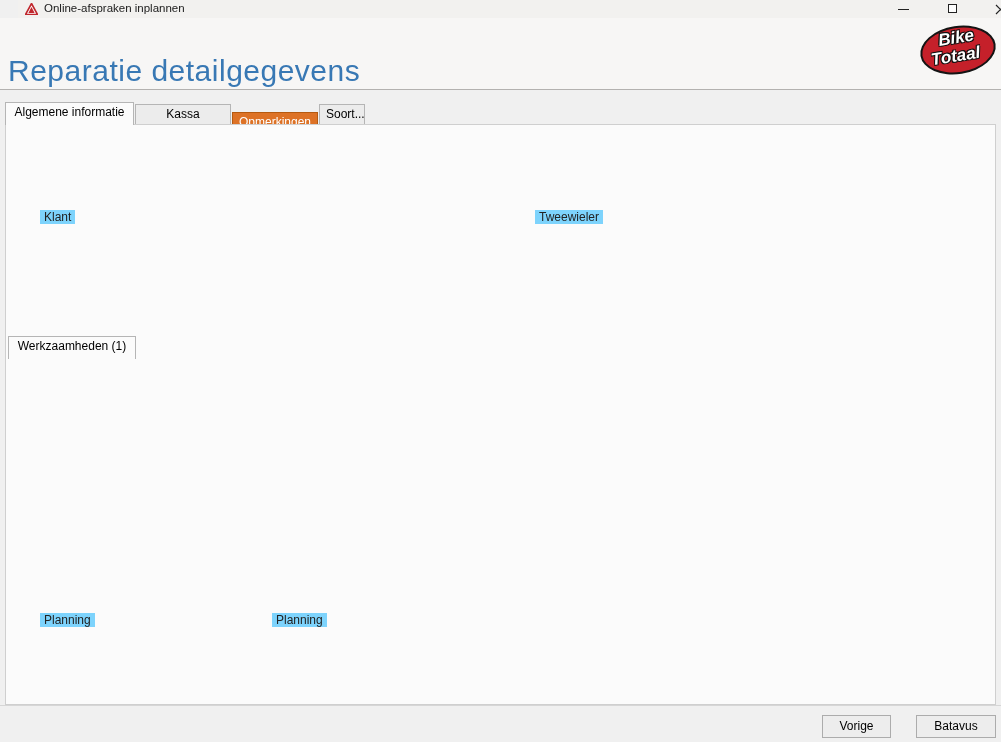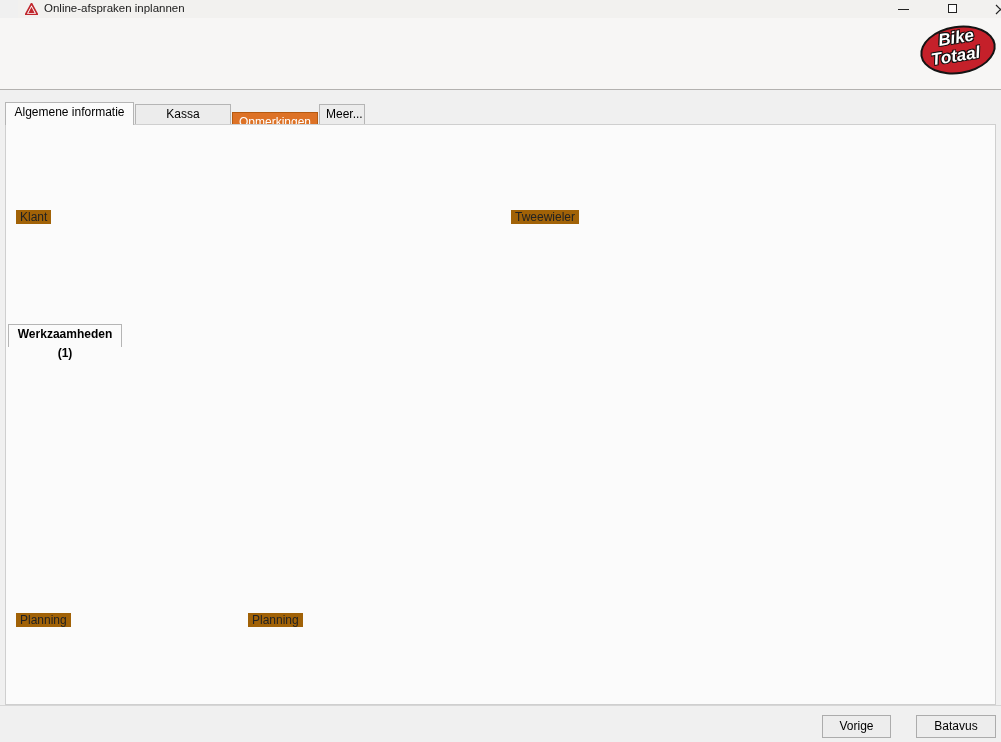--- a/index.html
+++ b/index.html
@@ -40,21 +40,21 @@
   .llbl { font-weight:bold; font-size:12px; text-align:left; line-height:15px; }
   .val { font-size:12px; line-height:15px; }
   .tb { height:20px; background:#fff; border:1px solid #8a8a8a; font-family:inherit; font-size:12px; padding:1px 4px; color:#1a1a1a; }
   .cb { height:20px; background:#f1f1f1; border:1px solid #8a8a8a; line-height:18px; padding-left:5px; }
   .cb .cb-txt { font-size:12px; color:#1a1a1a; }
   .cb .gray { color:#9a9a9a; }
   .chev { position:absolute; right:7px; top:6px; width:6px; height:6px;
           border-left:1.4px solid #565656; border-bottom:1.4px solid #565656; transform:rotate(-45deg); }
   .btn { background:#ededed; border:1px solid #acacac; font-family:inherit; font-size:12px; text-align:center; line-height:18px; height:20px; }
   .grp { border:1px solid #d9d9d9; border-radius:3px; }
-  .gcap { background:#a16207; padding:0 4px; font-size:12px; color:#222; z-index:2; }
+  .gcap { background:#7dd3fc; padding:0 4px; font-size:12px; color:#222; z-index:2;margin-left:24px; }
 
   
   .spin { width:17px; height:20px; border:1px solid #8a8a8a; background:#f3f3f3; }
   .spin .sb { height:9px; line-height:8px; text-align:center; font-size:9px; color:#333; border-bottom:1px solid #b8b8b8; }
   .spin .sb:last-child { border-bottom:none; }
 
   
   .grid { left:9px; top:349px; width:983px; height:205px; background:#fff; border:1px solid #bcbcbc; }
   .ghead { position:absolute; left:0; top:0; width:100%; height:26px; background:#f6f6f6; border-bottom:1px solid #cfcfcf; }
   .gh { position:absolute; top:0; height:26px; line-height:26px; padding-left:5px; border-right:1px solid #dedede; font-size:12px; color:#1a1a1a; overflow:hidden; }
@@ -81,31 +81,32 @@
       <span class="maxbox"></span>
     </div>
   <div class="abs wbtn" style="left:966px">
     <svg style="position:absolute;left:11px;top:4px" width="11" height="11" viewBox="0 0 11 11">
       <path d="M1,1 L10,10 M10,1 L1,10" stroke="#222" stroke-width="1.2"></path>
     </svg>
   </div>
 </div>
 
 <div class="abs header">
+  <div class="abs h1" style="position:absolute">Reparatie detailgegevens</div>
   <div class="logo" style="position:absolute;left:918px;top:6px">
     <div class="ell"></div>
     <div class="l1">Bike</div>
     <div class="l2">Totaal</div>
   </div>
 </div>
 
 <div class="abs tab active" style="left:5px;top:102px;width:129px">Algemene informatie</div>
 <div class="abs tab" style="left:135px;top:104px;width:96px">Kassa transacties</div>
 <div class="abs tab orange" style="left:232px;top:104px;width:86px">Opmerkingen</div>
-<div class="abs tab" style="left:319px;top:104px;width:46px">Meer...</div>
+<div class="abs tab" style="left:319px;top:104px;width:46px">Soort...</div>
 
 <div class="abs page"></div>
 
 <div class="abs lbl" style="left:5px;top:131px;width:78px">Wilmar nr:</div>
 <div class="abs val" style="left:95px;top:131px;width:200px"></div>
 <div class="abs lbl" style="left:298px;top:131px;width:106px">Werknummer:</div>
 <input class="abs tb" style="left: 408px; top: 128px; width: 222px;" value="">
 <div class="abs lbl" style="left:595px;top:131px;width:172px">Leenfiets meegegeven:</div>
 <div class="abs cb" style="left:771px;top:128px;width:220px">
   <span class="cb-txt">Nee</span>
@@ -162,21 +163,21 @@
 <div class="abs val" style="left:818px;top:248px">Dames</div>
 <div class="abs lbl" style="left:745px;top:268px;width:68px">Kenteken:</div>
 <div class="abs val" style="left:818px;top:268px"></div>
 <div class="abs lbl" style="left:745px;top:282px;width:68px">KM-stand:</div>
 <input class="abs tb" style="left: 818px; top: 279px; width: 149px;" value="0">
 <div class="abs spin" style="left:967px;top:279px">
   <div class="sb">+</div>
   <div class="sb">−</div>
 </div>
 
-<div class="abs tab active" style="left:8px;top:324px;width:114px;font-weight:bold">Werkzaamheden (1)</div>
+<div class="abs tab active" style="left:8px;top:336px;width:128px;font-weight:normal">Werkzaamheden (1)</div>
 <div class="abs tab" style="left:140px;top:326px;width:89px">Onderdelen (0)</div>
 <div class="abs" style="left:6px;top:346px;width:988px;height:234px;background:#fbfbfb;border:1px solid #d0d0d0"></div>
 
 <div class="abs grid">
   <div class="ghead">
     <div class="gh" style="left:0;width:12px;padding-left:0"></div>
     <div class="gh" style="left:12px;width:204px">Omschrijving</div>
     <div class="gh" style="left:216px;width:78px">Tijd</div>
     <div class="gh" style="left:294px;width:78px">Tarief</div>
     <div class="gh" style="left:372px;width:33px"></div>

